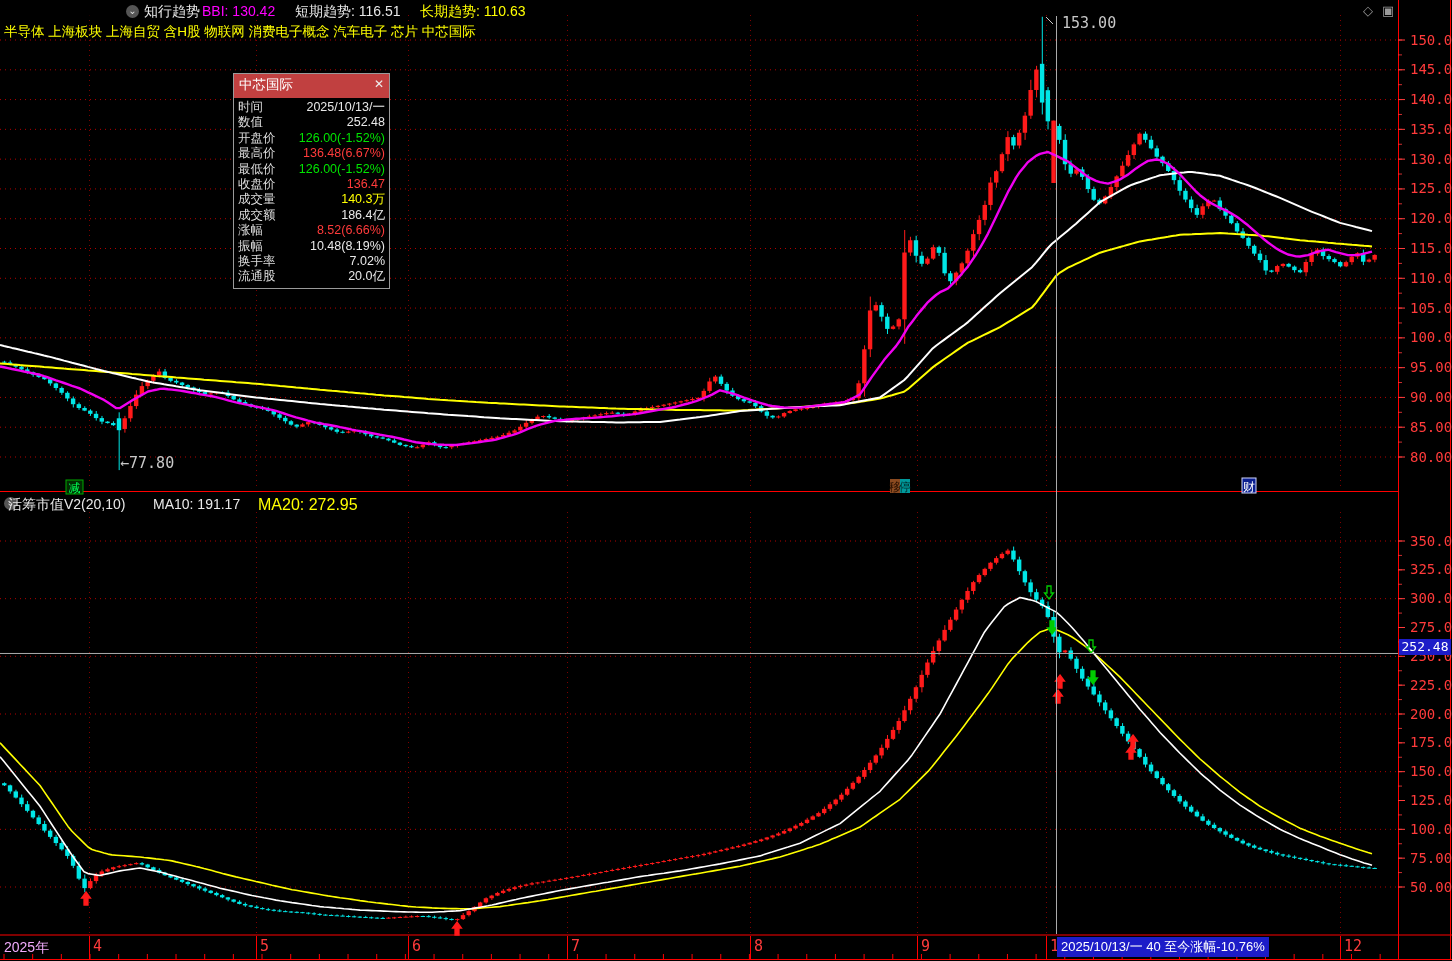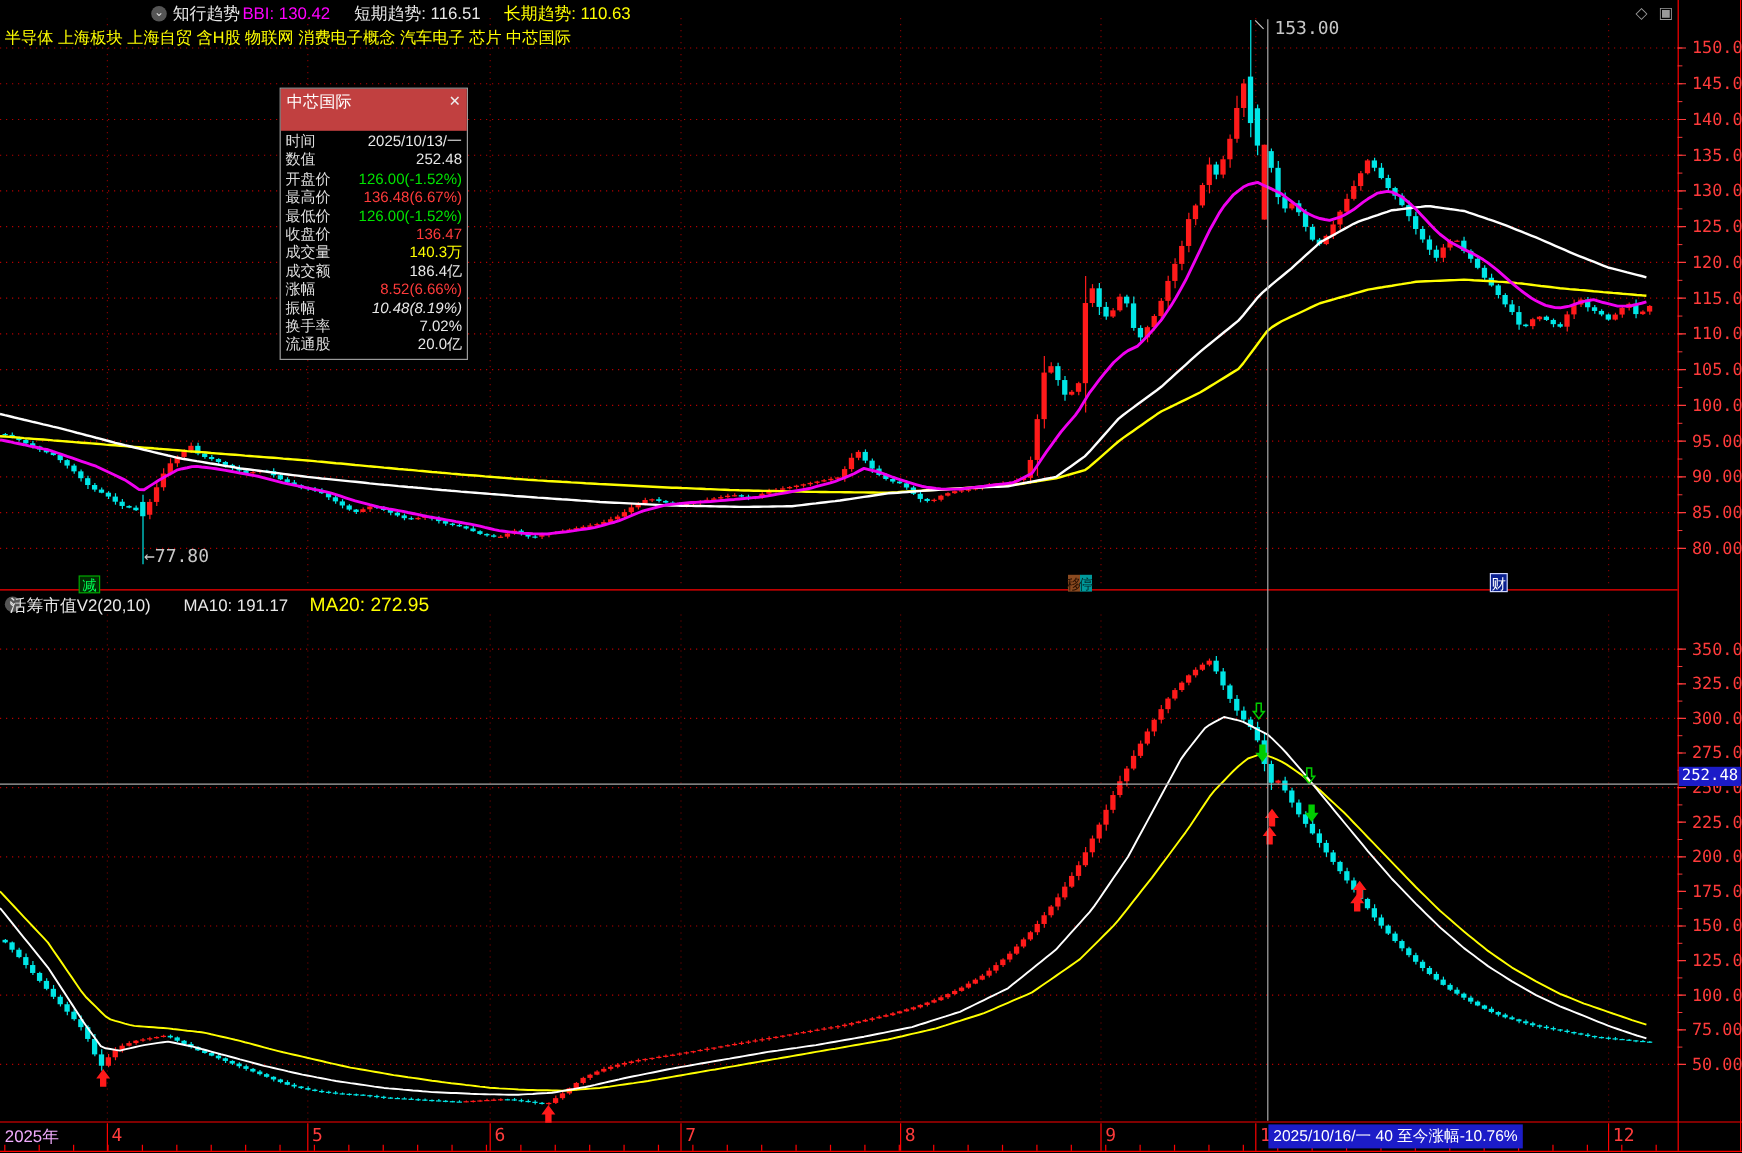--- a/index.html
+++ b/index.html
@@ -7,21 +7,21 @@
        font-family:"Liberation Sans","DejaVu Sans",sans-serif;}
   .abs{position:absolute;white-space:nowrap;}
   svg{position:absolute;left:0;top:0;}
   .hdr{font-size:14px;top:3px;line-height:16px;}
   .mono{font-family:"DejaVu Sans Mono",monospace;}
   .w{color:#e8e8e8;} .y{color:#ffff00;} .m{color:#ff00ff;}
   .circ{display:inline-block;width:13px;height:13px;border-radius:50%;background:#555;
         color:#ddd;font-size:10px;line-height:12px;text-align:center;vertical-align:-2px;}
   .tags{top:23px;left:4px;font-size:13.5px;color:#ffff00;}
   .tooltip{left:233px;top:73px;width:155px;background:#000;border:1px solid #9a9a9a;z-index:5;}
-  .tt-head{height:35px;background:#c14040;color:#fff;font-size:13.5px;line-height:21px;
+  .tt-head{height:24px;background:#c14040;color:#fff;font-size:13.5px;line-height:21px;
            padding:0 5px;display:flex;justify-content:space-between;}
   .tt-x{cursor:pointer;color:#eee;font-size:12px;}
   .tt-body{padding:2px 4px 3px 4px;}
   .tt-row{display:flex;justify-content:space-between;font-size:12.5px;line-height:15.4px;color:#ddd;}
   .bluebox{background:#1c1cc8;color:#fff;font-size:13px;z-index:4;}
   .period{color:#e8e8e8;font-size:14px;}
   .yearlab{color:#f0abfc;font-size:14px;}
   .icon-top{color:#9a9a9a;font-size:13px;}
 </style>
 </head>
@@ -1290,37 +1290,37 @@
         <div class="tt-row">
           <span>成交额</span>
           <span style="color: rgb(232, 232, 232);">186.4亿</span>
         </div>
         <div class="tt-row">
           <span>涨幅</span>
           <span style="color: rgb(255, 59, 59);">8.52(6.66%)</span>
         </div>
         <div class="tt-row">
           <span>振幅</span>
-          <span style="color: rgb(232, 232, 232); font-style: italic;">10.48(8.19%)</span>
+          <span style="color: rgb(232, 232, 232);">10.48(8.19%)</span>
         </div>
         <div class="tt-row">
           <span>换手率</span>
           <span style="color: rgb(232, 232, 232);">7.02%</span>
         </div>
         <div class="tt-row">
           <span>流通股</span>
           <span style="color: rgb(232, 232, 232);">20.0亿</span>
         </div>
       </div>
   </div>
 
   <span class="abs circ" style="left:4px;top:497px;">⌄</span>
   <div class="abs w" style="left:8px;top:496px;font-size:14px;">活筹市值V2(20,10)</div>
   <div class="abs w" style="left:153px;top:496px;font-size:14px;">MA10: 191.17</div>
   <div class="abs y" style="left:258px;top:496px;font-size:16px;">MA20: 272.95</div>
 
   <div class="abs bluebox mono" id="curval" style="text-align: center; line-height: 16px; left: 1399px; top: 639px; width: 52px; height: 16px;">252.48</div>
 
   <div class="abs yearlab" style="left:4px;top:939px;">2025年</div>
-  <div class="abs bluebox" id="datebox" style="line-height: 20px; padding: 0px 4px; left: 1057px; top: 937px; height: 20px; min-width: 191px;">2025/10/16/一 40 至今涨幅-10.76%</div>
+  <div class="abs bluebox" id="datebox" style="line-height: 20px; padding: 0px 4px; left: 1057px; top: 937px; height: 20px; min-width: 191px;">2025/10/13/一 40 至今涨幅-10.76%</div>
   <div class="abs period" style="left:1411px;top:994px;">日线</div>
 
 </div>
 
 </body></html>

